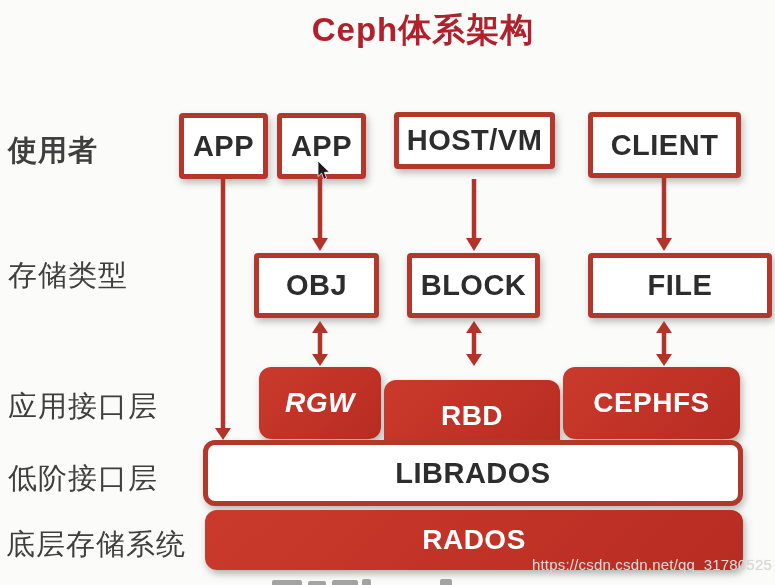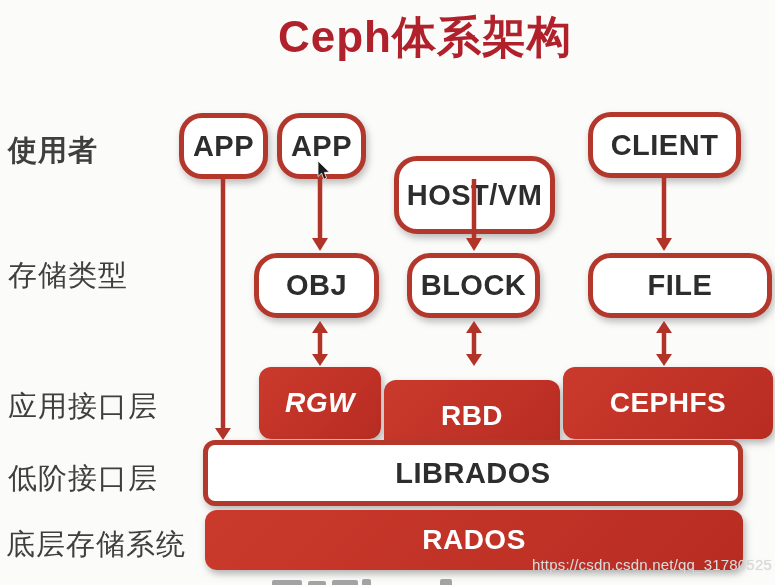--- a/index.html
+++ b/index.html
@@ -3,33 +3,33 @@
 <meta charset="utf-8">
 <style>
   html,body{margin:0;padding:0;}
   body{
     width:775px;height:585px;position:relative;overflow:hidden;
     background:#fbfbfa;
     font-family:"Liberation Sans","DejaVu Sans",sans-serif;
   }
   .title{
     position:absolute;left:278px;top:8px;width:290px;
-    font-size:44px;font-weight:800;color:#b1212b;
+    font-size:33px;font-weight:800;color:#b1212b;
     text-align:center;white-space:nowrap;letter-spacing:1px;
   }
   .row-label{
     position:absolute;left:8px;
     font-size:29px;color:#3f3f3f;white-space:nowrap;letter-spacing:1px;
   }
   .box{
     position:absolute;display:flex;align-items:center;justify-content:center;
     box-sizing:border-box;white-space:nowrap;
   }
   .box-white{
-    background:#ffffff;border:5px solid #b4372c;border-radius:23px;
+    background:#ffffff;border:5px solid #b4372c;border-radius:4px;
     color:#2d2d2d;font-weight:bold;font-size:29px;
     box-shadow:2px 4px 7px rgba(110,110,110,.45);
     letter-spacing:.5px;
   }
   .box-red{
     background:linear-gradient(135deg,#ca3a2c 0%,#c03126 60%,#b72c21 100%);
     border-radius:12px;color:#ffffff;font-weight:bold;font-size:28px;
     box-shadow:2px 4px 7px rgba(110,110,110,.5);
     letter-spacing:.5px;
   }
@@ -48,30 +48,30 @@
 <div class="title">Ceph体系架构</div>
 
 <div class="row-label" style="top:131px;font-weight:bold;">使用者</div>
 <div class="row-label" style="top:256px;">存储类型</div>
 <div class="row-label" style="top:387px;">应用接口层</div>
 <div class="row-label" style="top:459px;">低阶接口层</div>
 <div class="row-label" style="top:525px;left:6px;">底层存储系统</div>
 
 <div class="box box-white" style="left:179px;top:113px;width:89px;height:66px;">APP</div>
 <div class="box box-white" style="left:277px;top:113px;width:89px;height:66px;">APP</div>
-<div class="box box-white" style="left:394px;top:112px;width:161px;height:78px;margin-top:44px;">HOST/VM</div>
+<div class="box box-white" style="left:394px;top:112px;width:161px;height:57px;">HOST/VM</div>
 <div class="box box-white" style="left:588px;top:112px;width:153px;height:66px;">CLIENT</div>
 
 <div class="box box-white" style="left:254px;top:253px;width:125px;height:65px;">OBJ</div>
 <div class="box box-white" style="left:407px;top:253px;width:133px;height:65px;">BLOCK</div>
 <div class="box box-white" style="left:588px;top:253px;width:184px;height:65px;">FILE</div>
 
 <div class="box box-red" style="left:259px;top:367px;width:122px;height:72px;font-style:italic;">RGW</div>
 <div class="box box-red" style="left:384px;top:367px;width:176px;height:72px;margin-top:13px;">RBD</div>
-<div class="box box-red" style="left:563px;top:367px;width:210px;height:72px;">CEPHFS</div>
+<div class="box box-red" style="left:563px;top:367px;width:177px;height:72px;">CEPHFS</div>
 
 <div class="box box-white" style="left:203px;top:440px;width:540px;height:66px;border-radius:12px;">LIBRADOS</div>
 
 <div class="box box-red" style="left:205px;top:510px;width:538px;height:60px;">RADOS</div>
 
 <svg class="arrow-layer" width="775" height="585" viewBox="0 0 775 585">
   <g stroke="#b23328" fill="#b23328" stroke-width="4.5" stroke-linecap="butt">
 
     <g>
       <line x1="223" y1="179" x2="223" y2="429"></line>

